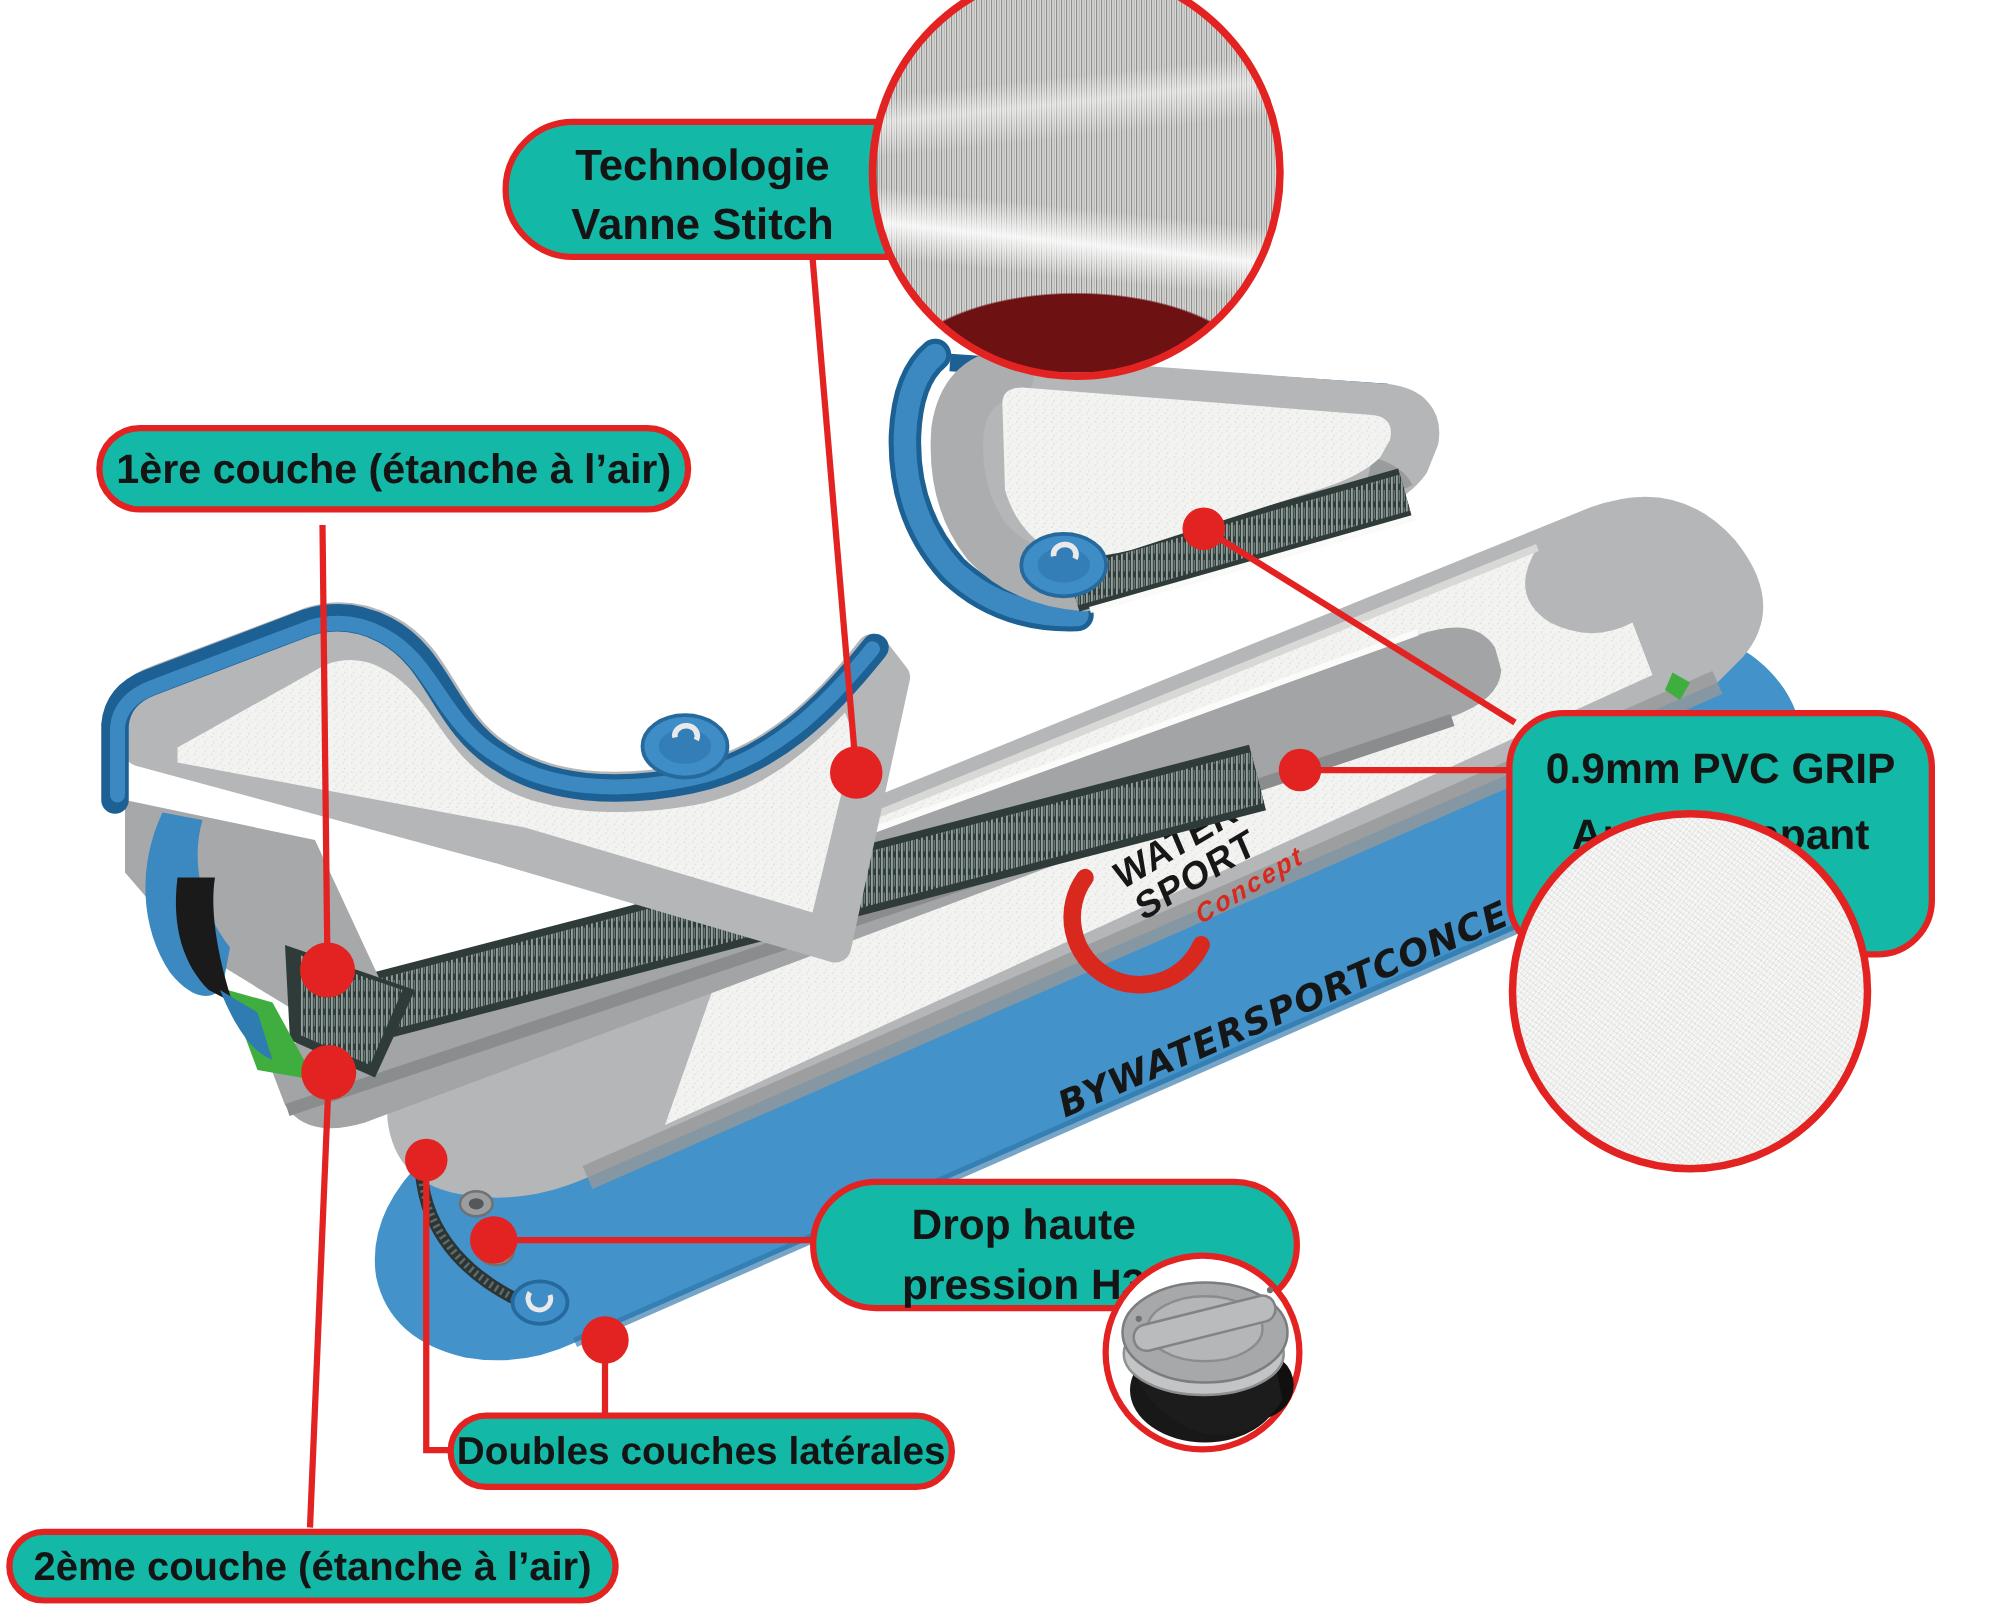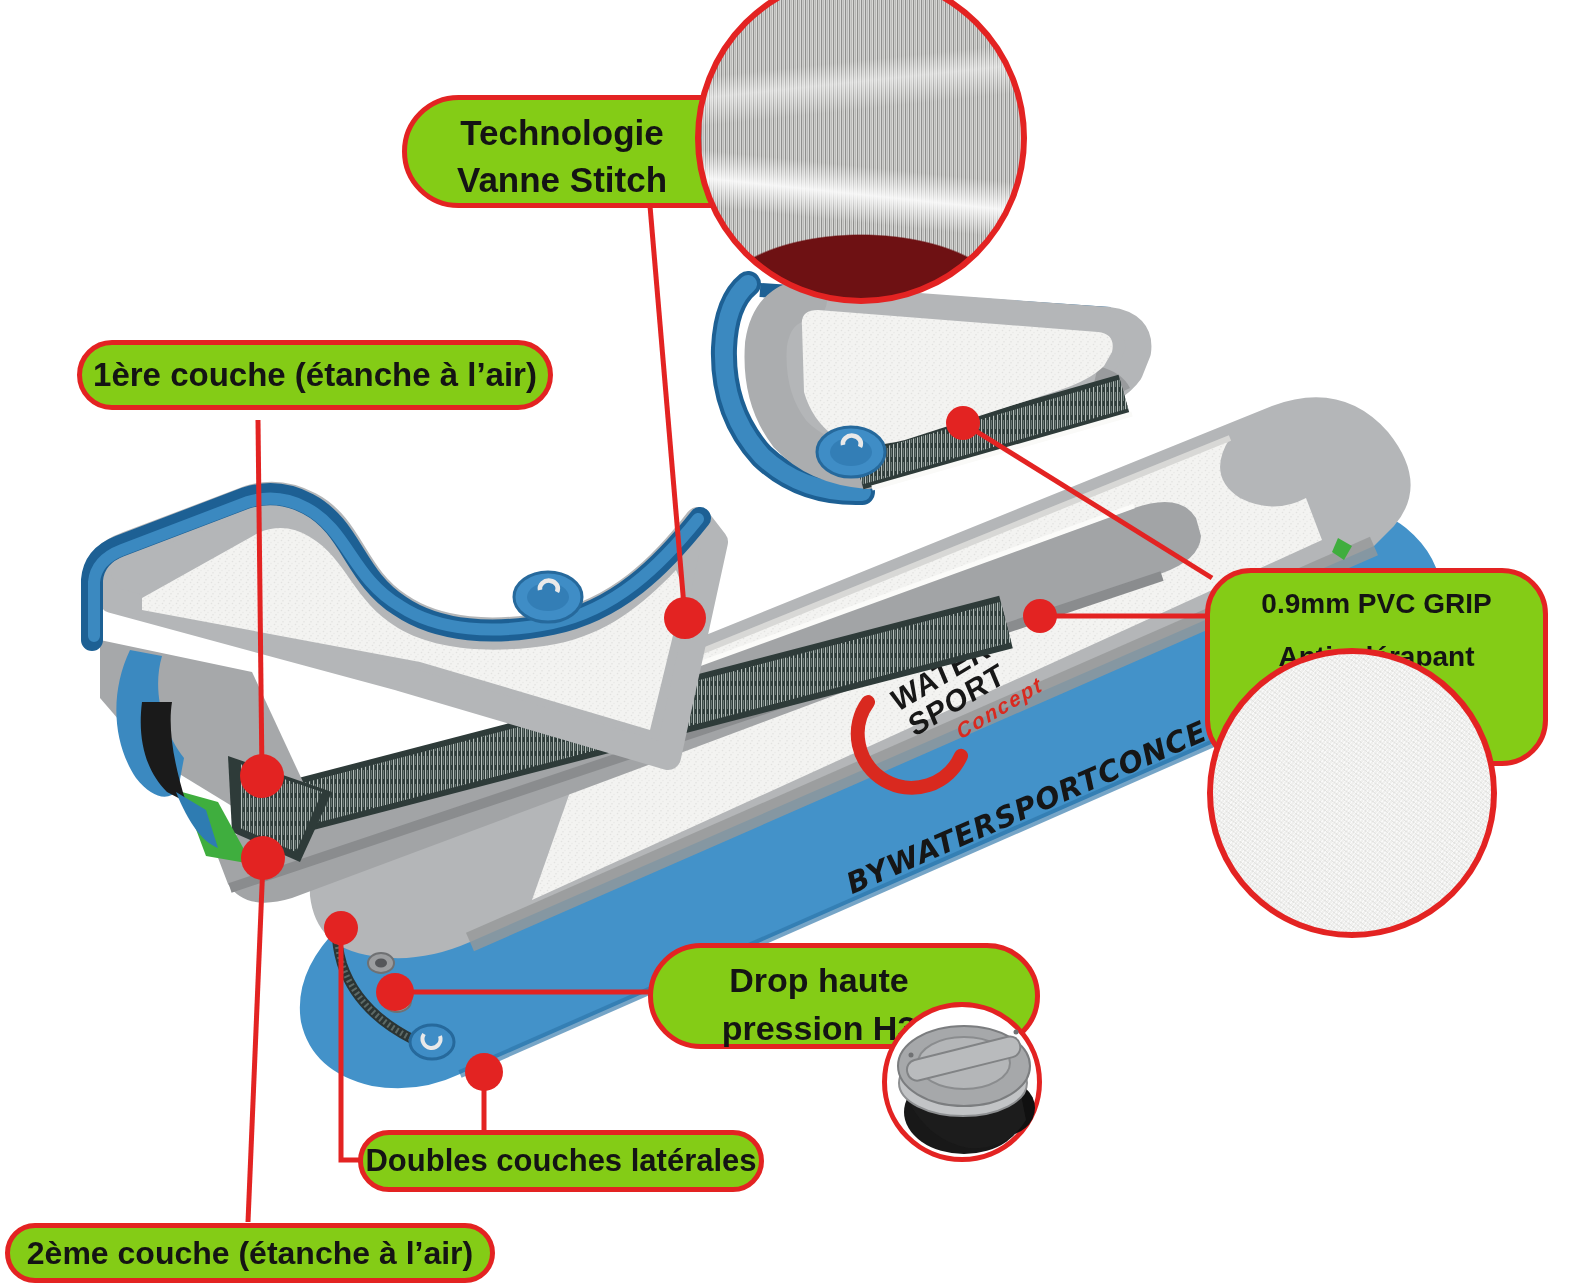--- a/index.html
+++ b/index.html
@@ -1,26 +1,26 @@
 <!DOCTYPE html>
 <html><head>
 <meta charset="utf-8">
 <style>
   html,body{margin:0;padding:0;background:#ffffff;}
   #stage{position:relative;width:1594px;height:1283px;overflow:hidden;background:#fff;
          font-family:"Liberation Sans", sans-serif;}
   #illustration{position:absolute;left:0;top:0;z-index:1;}
-  .callout{position:absolute;box-sizing:border-box;background:#84cc16;border:5px solid #e32322;
+  .callout{position:absolute;box-sizing:border-box;background:#14b8a6;border:5px solid #e32322;
            color:#141414;font-weight:bold;text-align:center;z-index:10;}
   .flexmid{display:flex;align-items:center;justify-content:center;}
   .co-tech{left:402px;top:95px;width:440px;height:113px;border-radius:57px;
            font-size:35px;line-height:47px;padding:9px 130px 0 10px;}
   .co-first{left:77px;top:340px;width:476px;height:70px;border-radius:36px;font-size:33px;}
   .co-pvc{left:1205px;top:568px;width:343px;height:198px;border-radius:46px;
-          font-size:28px;line-height:53px;padding-top:4px;}
+          font-size:34px;line-height:53px;padding-top:16px;}
   .co-vanne{left:648px;top:943px;width:392px;height:106px;border-radius:54px;
             font-size:34px;line-height:48px;padding:8px 60px 0 10px;}
   .co-doubles{left:358px;top:1130px;width:406px;height:62px;border-radius:32px;font-size:31px;text-align:right;}
   .co-second{left:5px;top:1223px;width:490px;height:60px;border-radius:31px;font-size:32px;}
   .zoomcircle{position:absolute;box-sizing:border-box;border:6px solid #e32322;border-radius:50%;z-index:20;}
   .photo-drop{left:695px;top:-28px;width:332px;height:332px;
     background:
       radial-gradient(ellipse 46% 22% at 50% 102%, #6e1113 0 98%, rgba(0,0,0,0) 100%),
       linear-gradient(186deg, rgba(255,255,255,0) 58%, rgba(252,252,252,.9) 66%, rgba(255,255,255,0) 74%),
       linear-gradient(174deg, rgba(255,255,255,0) 28%, rgba(255,255,255,.5) 34%, rgba(255,255,255,0) 42%),

